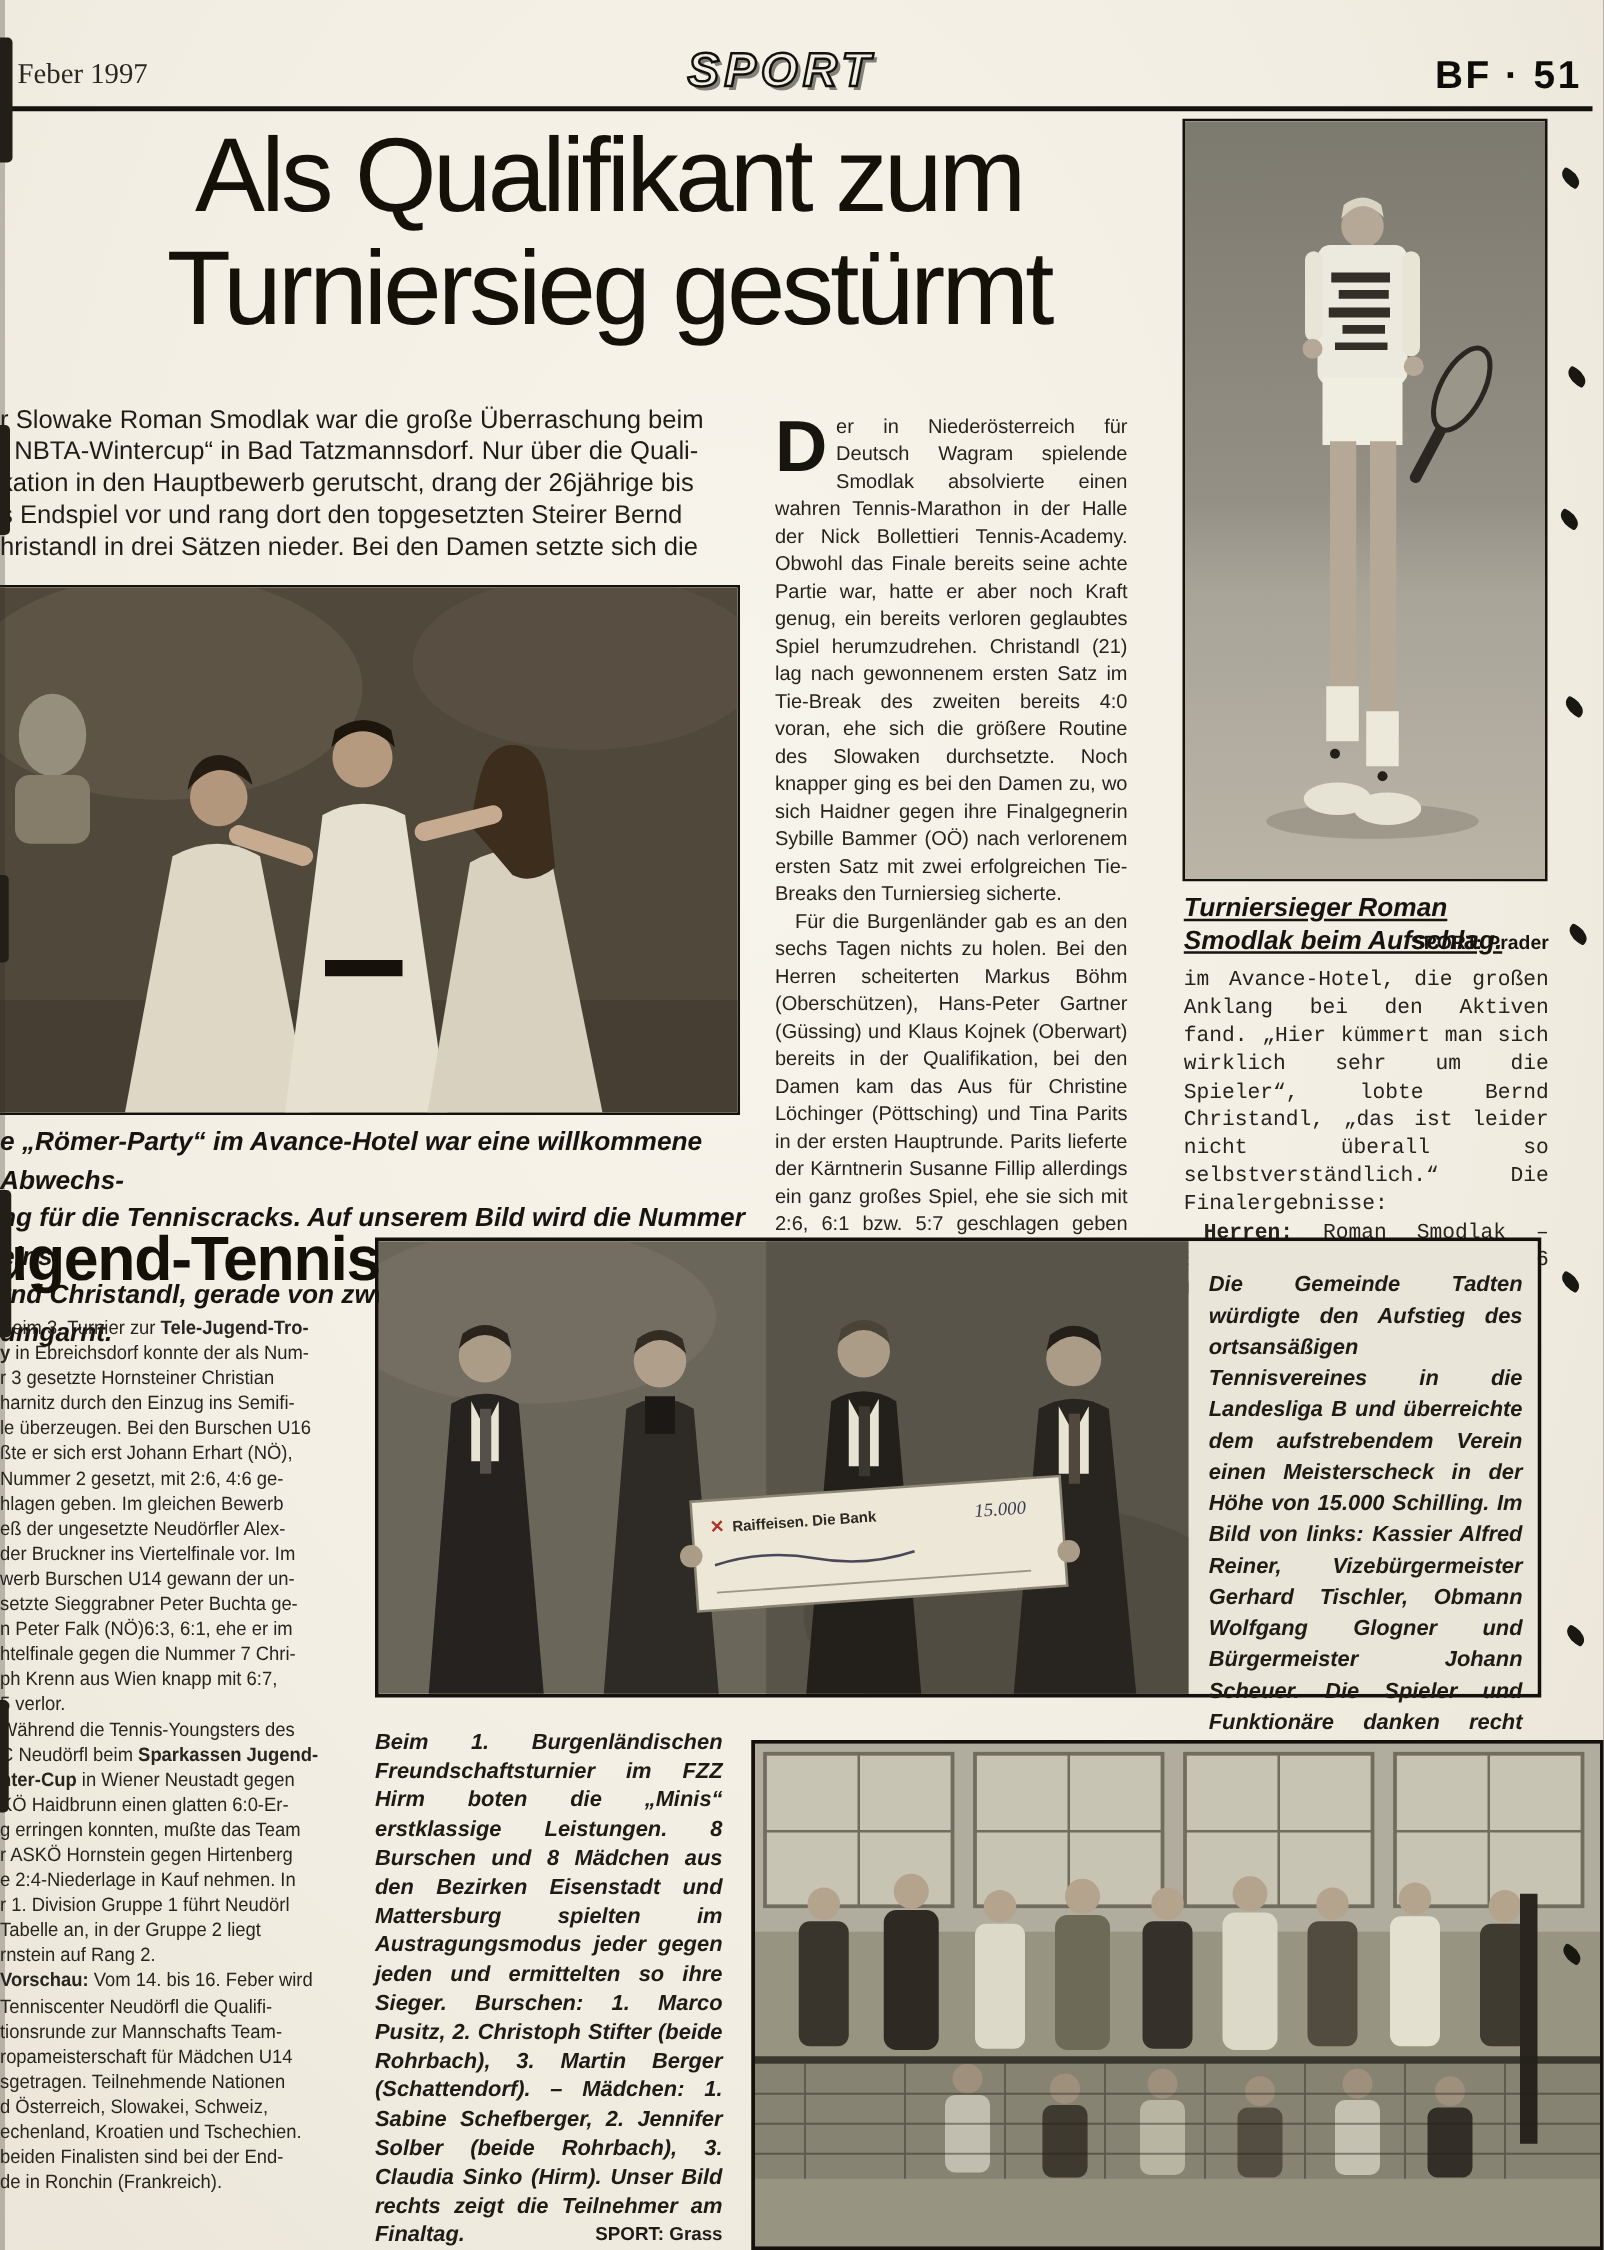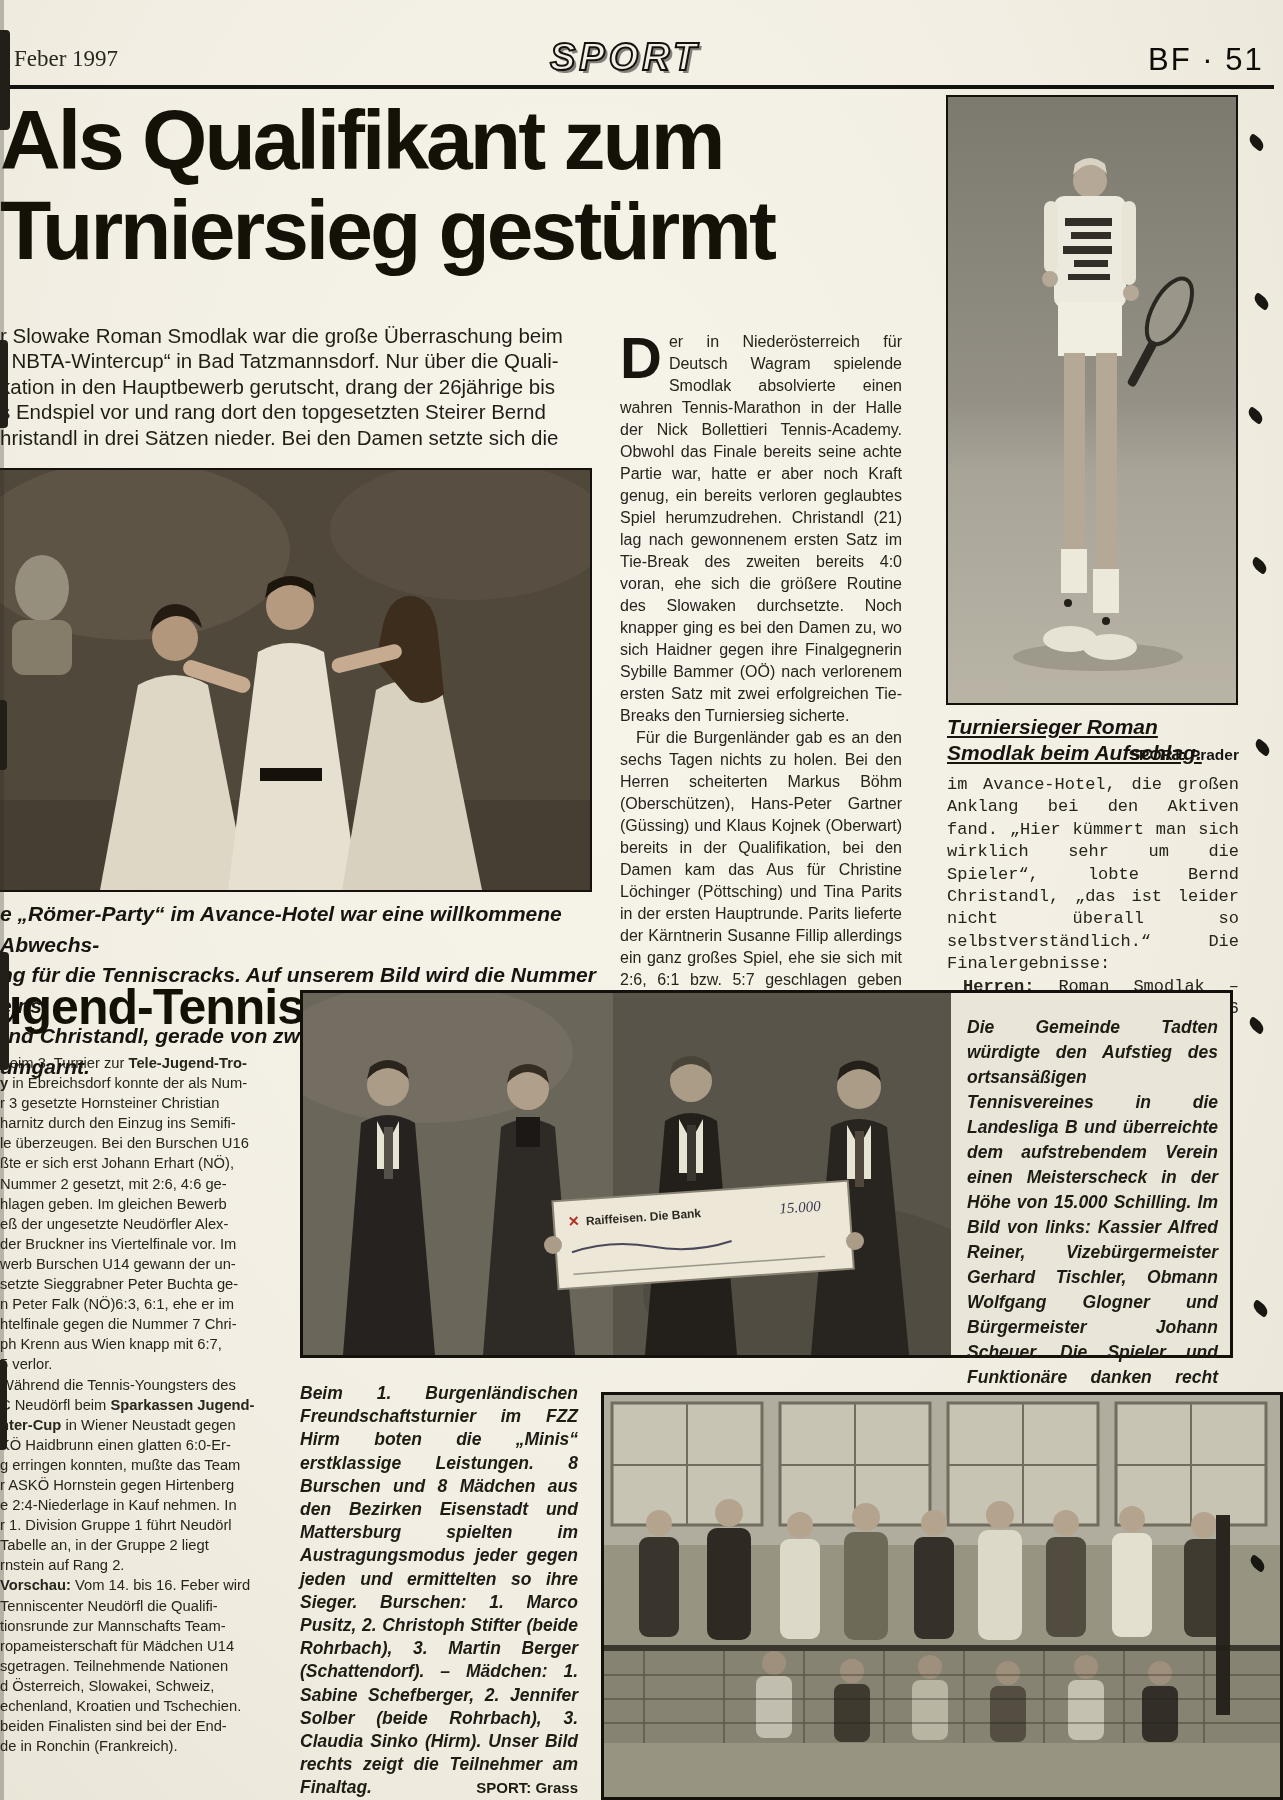--- a/index.html
+++ b/index.html
@@ -4,25 +4,25 @@
 <style>
   html,body{margin:0;padding:0;background:#6e6a60;}
   #page{position:relative;width:1283px;height:1800px;overflow:hidden;
     background:radial-gradient(ellipse at 45% 35%, #f7f4eb 0%, #f2eee3 55%, #e8e3d5 100%);
     font-family:"Liberation Sans", sans-serif;color:#1f1c17;}
   .abs{position:absolute;}
   
   #date{top:46px;left:-9px;font-family:"Liberation Serif", serif;font-size:23px;color:#2a2722;}
   #sport{top:36px;left:550px;font:italic 900 38px "Liberation Sans", sans-serif;letter-spacing:4px;
     color:#f2eee3;-webkit-text-stroke:2px #14120f;text-shadow:3px 3px 0 rgba(20,18,15,.5);}
-  #pagenum{top:42px;left:1148px;font-weight:400;font-size:31px;letter-spacing:2px;color:#0e0c09;}
+  #pagenum{top:42px;left:1148px;font-weight:700;font-size:31px;letter-spacing:2px;color:#0e0c09;}
   #rule{top:85px;left:0;width:1274px;height:4px;background:#15130f;}
   
-  #headline{top:95px;left:0;width:908px;font-weight:700;font-size:84px;
-    line-height:90px;letter-spacing:-3px;color:#141109;}
+  #headline{top:95px;left:0;width:908px;text-align:center;font-weight:400;font-size:84px;
+    line-height:90px;letter-spacing:-3px;color:#141109;padding-left:33px;}
   
   #lead{top:323px;left:0;width:604px;font-weight:400;font-size:20.5px;line-height:25.4px;color:#201d17;}
   
   #midcol{top:331px;left:620px;width:282px;font-size:16px;line-height:22px;text-align:justify;color:#26231c;}
   #midcol .dropcap{float:left;font-size:58px;line-height:46px;font-weight:700;padding:4px 7px 0 0;color:#18150f;}
   #midcol p{margin:0;}
   #midcol p.ind{text-indent:16px;}
   
   #playerphoto{top:95px;left:946px;width:292px;height:610px;border:2px solid #14110d;box-sizing:border-box;}
   #playercap{top:714px;left:947px;width:292px;font:italic 700 21px/26px "Liberation Sans", sans-serif;color:#17140f;text-decoration:underline;}

